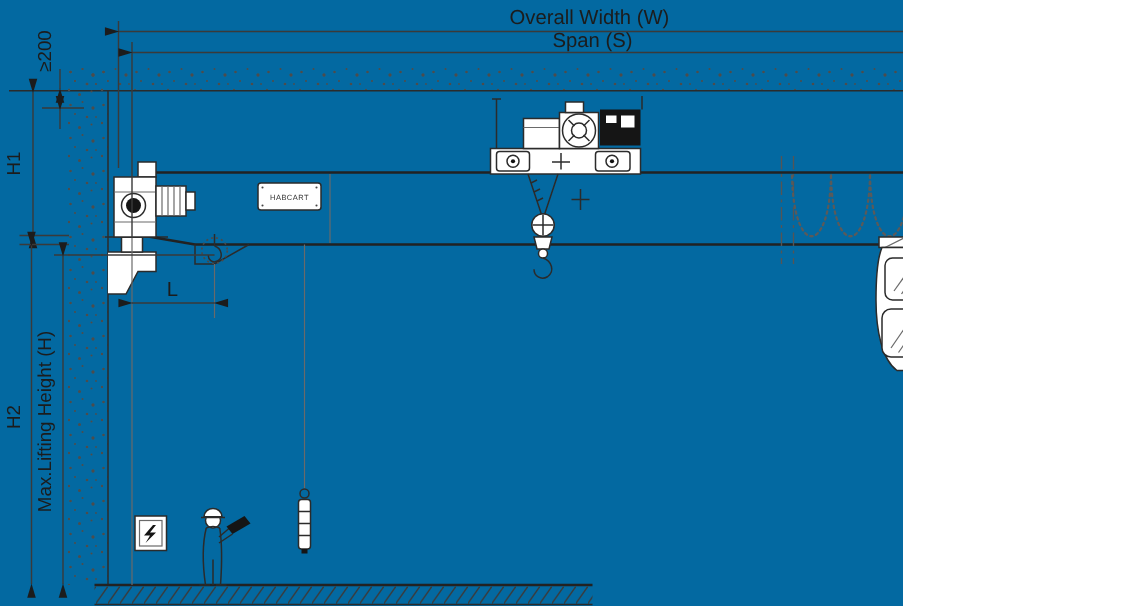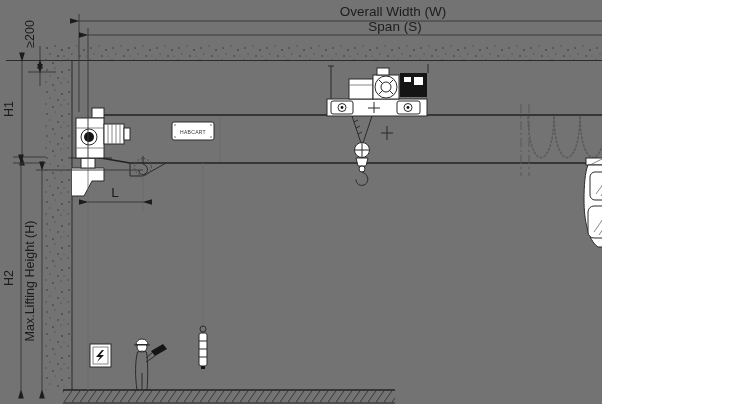--- a/index.html
+++ b/index.html
@@ -1,16 +1,16 @@
 <!DOCTYPE html>
 <html><head>
 <meta charset="utf-8">
 <style>
   html,body{margin:0;padding:0;background:#ffffff;}
-  .stage{width:602px;height:404px;position:relative;background:#737373;overflow:hidden;}
+  .stage{width:602px;height:404px;position:relative;background:#0369a1;overflow:hidden;}
   svg{display:block;}
   svg text{font-family:"Liberation Sans","DejaVu Sans",sans-serif;fill:#1c1c1c;}
   .dimtxt{font-size:13.5px;}
   .sidetxt{font-size:12.5px;}
   .logotxt{font-size:5px;letter-spacing:.3px;fill:#333;}
   .ln{stroke:#2b2b2b;stroke-width:1;fill:none;}
   .ln2{stroke:#222;stroke-width:1.7;fill:none;}
   .lnw{stroke:#2b2b2b;stroke-width:1;fill:#ffffff;}
   .thin{stroke:#6a6a6a;stroke-width:.8;fill:none;}
   .dim{stroke:#3a3a3a;stroke-width:.95;fill:none;}

